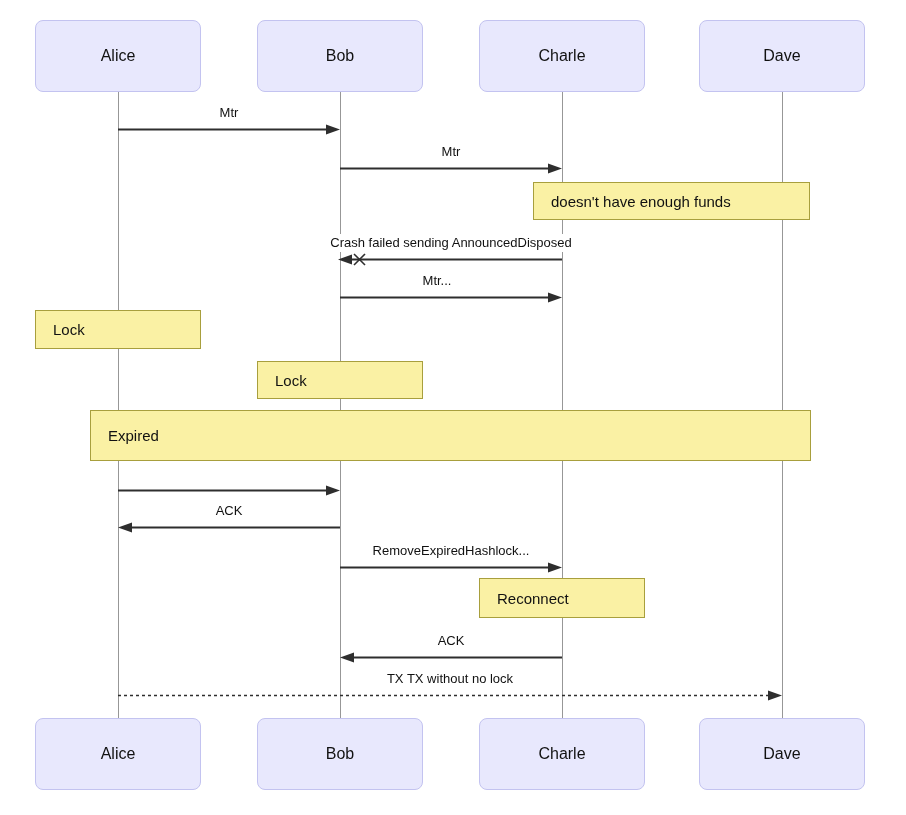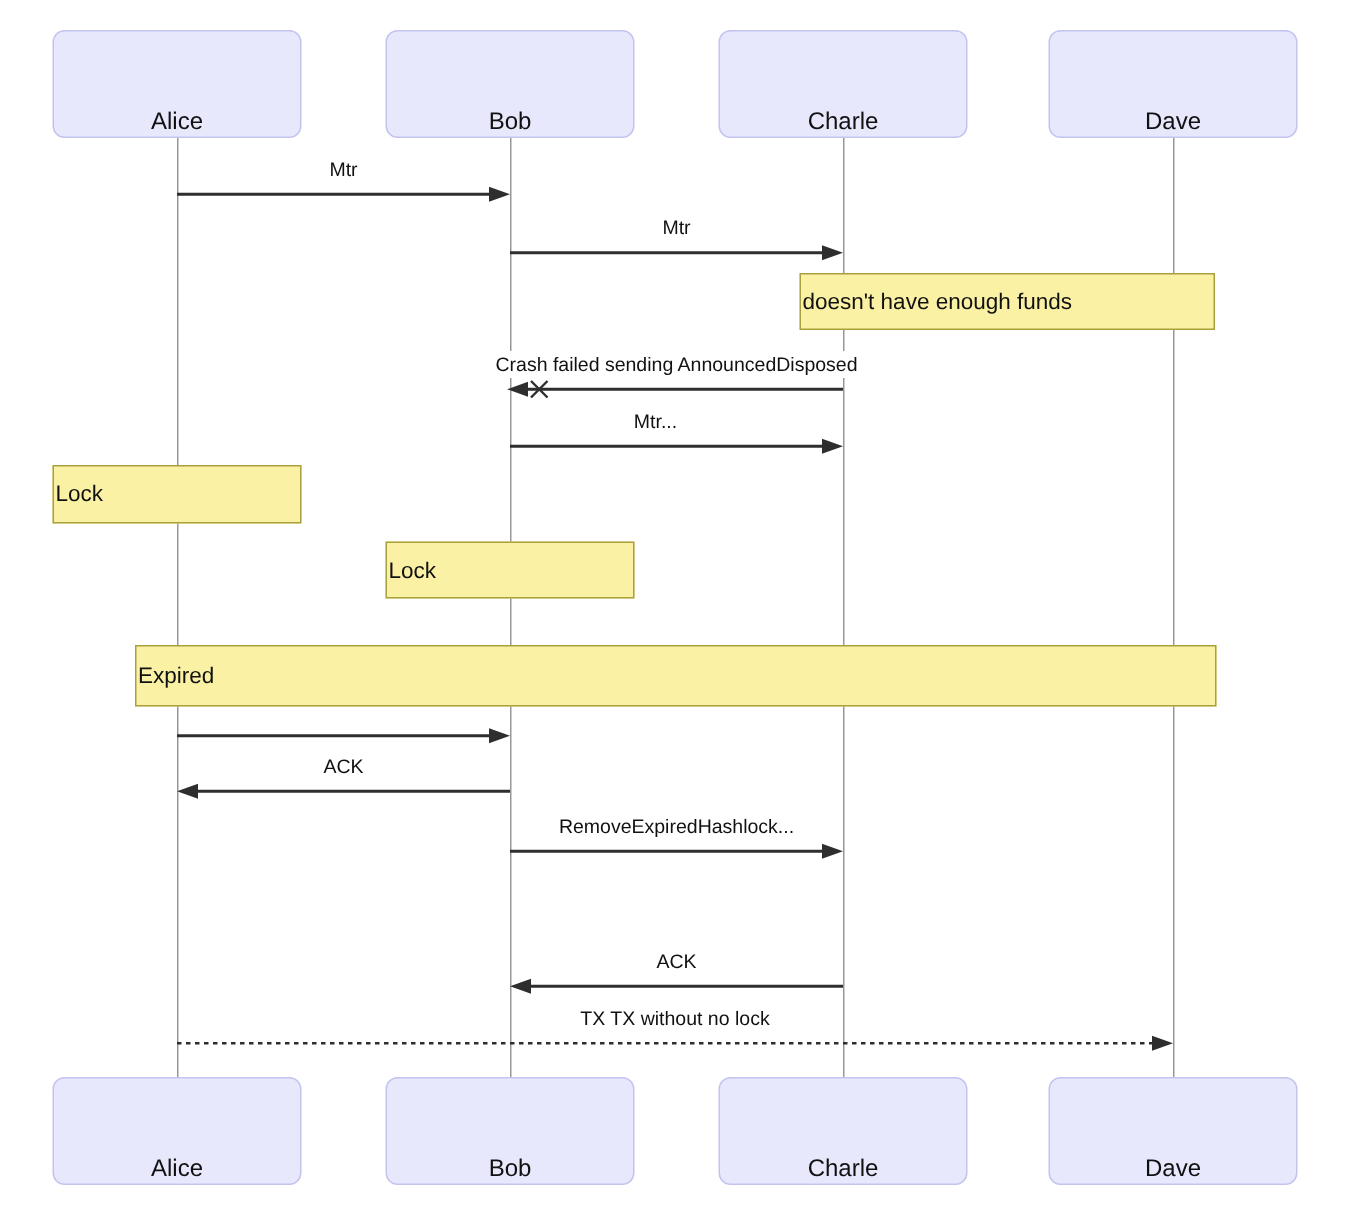--- a/index.html
+++ b/index.html
@@ -10,31 +10,31 @@
   html,body{margin:0;padding:0;background:var(--bg);}
   .stage{
     position:relative;width:906px;height:815px;background:var(--bg);
     font-family:"Liberation Sans","DejaVu Sans",sans-serif;color:var(--text);
     overflow:hidden;
   }
   .stage svg{position:absolute;left:0;top:0;}
   .actor{
     position:absolute;width:166px;height:72px;
     background:var(--actor-fill);border:1px solid var(--actor-border);
-    border-radius:8px;display:flex;align-items:flex-end;justify-content:center;
+    border-radius:8px;display:flex;align-items:center;justify-content:center;
     font-size:16px;box-sizing:border-box;
   }
   .msg-label{
     position:absolute;transform:translateX(-50%);white-space:nowrap;
     font-size:13px;line-height:18px;background:var(--bg);padding:0 3px;
   }
   .note{
     position:absolute;background:var(--note-fill);
     border:1.5px solid var(--note-border);box-sizing:border-box;
-    display:flex;align-items:center;padding-left:1px;font-size:15px;
+    display:flex;align-items:center;padding-left:17px;font-size:15px;
   }
 </style>
 </head>
 <body>
 
 <div class="stage">
 
   <svg width="906" height="815" viewBox="0 0 906 815">
 
     <line x1="118.5" y1="92" x2="118.5" y2="718" stroke="#979797" stroke-width="1"></line>
@@ -129,17 +129,20 @@
 
   <div class="note" style="left:533px;top:182px;width:277px;height:38px">
       <span>doesn't have enough funds</span>
     </div>
   <div class="note" style="left:35px;top:310px;width:166px;height:39px">
       <span>Lock</span>
     </div>
   <div class="note" style="left:257px;top:361px;width:166px;height:38px">
       <span>Lock</span>
     </div>
-  <div class="note" style="left:90px;top:430px;width:721px;height:41px">
+  <div class="note" style="left:90px;top:410px;width:721px;height:51px">
       <span>Expired</span>
+    </div>
+  <div class="note" style="left:479px;top:578px;width:166px;height:40px">
+      <span>Reconnect</span>
     </div>
 
 </div>
 
 </body></html>

